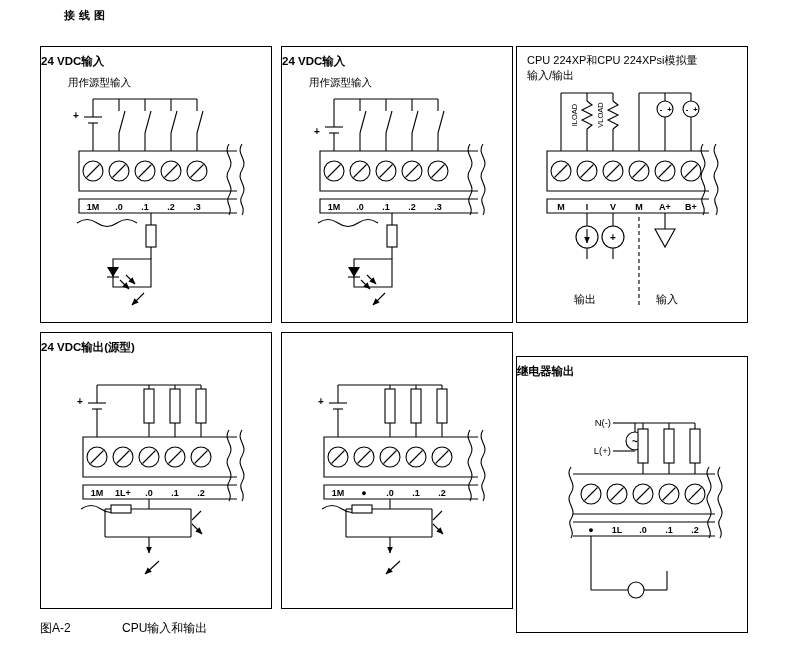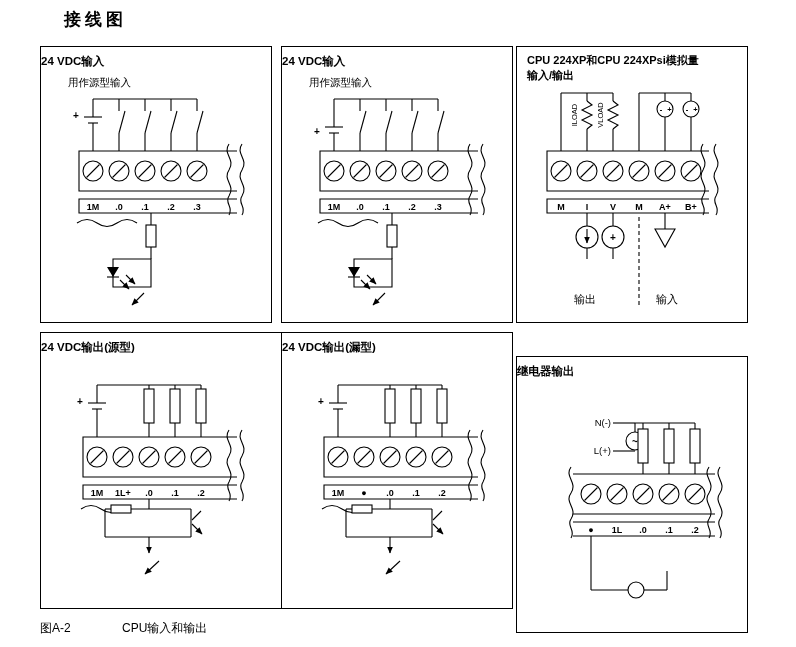--- a/index.html
+++ b/index.html
@@ -1,22 +1,22 @@
 <!DOCTYPE html>
 <html><head>
 <meta charset="utf-8">
 <style>
   html,body{margin:0;padding:0;background:#fff;}
   .page{position:relative;width:796px;height:647px;background:#fff;overflow:hidden;
         font-family:"Liberation Sans","DejaVu Sans",sans-serif;color:#000;}
-  .page-title{position:absolute;left:64px;top:8px;font-size:17px;font-weight:bold;letter-spacing:4px;}
+  .page-title{position:absolute;left:64px;top:8px;font-size:11px;font-weight:bold;letter-spacing:4px;}
   .panel{position:absolute;width:230px;height:275px;border:1px solid #000;background:#fff;}
   .panel-title{position:absolute;top:7px;left:0;width:100%;
                font-size:11.5px;font-weight:bold;}
-  .panel-title3{position:absolute;top:6px;left:10px;font-size:11px;font-weight:bold;line-height:1.4;}
+  .panel-title3{position:absolute;top:6px;left:10px;font-size:11px;font-weight:normal;line-height:1.4;}
   .panel-subtitle{position:absolute;top:29px;left:27px;font-size:10.5px;}
   .diagram{position:absolute;left:0;top:0;}
   .caption{position:absolute;top:620px;font-size:12px;}
   .cap-label{left:40px;}
   .cap-text{left:122px;}
   
   .w{fill:none;stroke:#000;stroke-width:1.1;}
   .dash{stroke-dasharray:4 3;}
   .comp{fill:#fff;stroke:#000;stroke-width:1.1;}
   .fillb{fill:#000;stroke:none;}
@@ -236,21 +236,21 @@
         <path class="w" d="M96,201 V212"></path>
         <path class="w dash" d="M122,170 V258"></path>
         <path class="w" d="M148,166 V182"></path>
         <path class="comp" d="M138,182 H158 L148,200 Z"></path>
       </g>
       <text class="t11" x="68" y="256">输出</text>
       <text class="t11" x="150" y="256">输入</text>
     </svg>
   </div>
 
-  <div class="panel" style="left:40px;top:332px;padding-left:36px;">
+  <div class="panel" style="left:40px;top:332px;">
     <div class="panel-title">24 VDC输出(源型)</div>
     <svg class="diagram" width="230" height="275" viewBox="0 0 230 275">
       <path class="w" d="M56,52 H160"></path>
       <g>
         <path class="w" d="M56,52 V70"></path>
         <path class="w" d="M47,70 H65"></path>
         <path class="w" d="M51,76 H61"></path>
         <path class="w" d="M56,76 V104"></path>
         <text class="tp" x="39" y="72">+</text>
       </g>
@@ -296,21 +296,20 @@
         <path class="w" d="M150,176 V204"></path>
         <path class="w" d="M160,178 L151,187"></path>
         <path class="w" d="M151,191 L161,201" marker-end="url(#ah)"></path>
         <path class="w" d="M108,204 V220" marker-end="url(#ah)"></path>
         <path class="w" d="M118,228 L104,241" marker-end="url(#ah)"></path>
       </g>
     </svg>
   </div>
 
   <div class="panel" style="left:281px;top:332px;">
-    <div class="panel-title">24 VDC输出(漏型)</div>
     <svg class="diagram" width="230" height="275" viewBox="0 0 230 275">
       <path class="w" d="M56,52 H160"></path>
       <g>
         <path class="w" d="M56,52 V70"></path>
         <path class="w" d="M47,70 H65"></path>
         <path class="w" d="M51,76 H61"></path>
         <path class="w" d="M56,76 V104"></path>
         <text class="tp" x="39" y="72">+</text>
       </g>
       <g>

